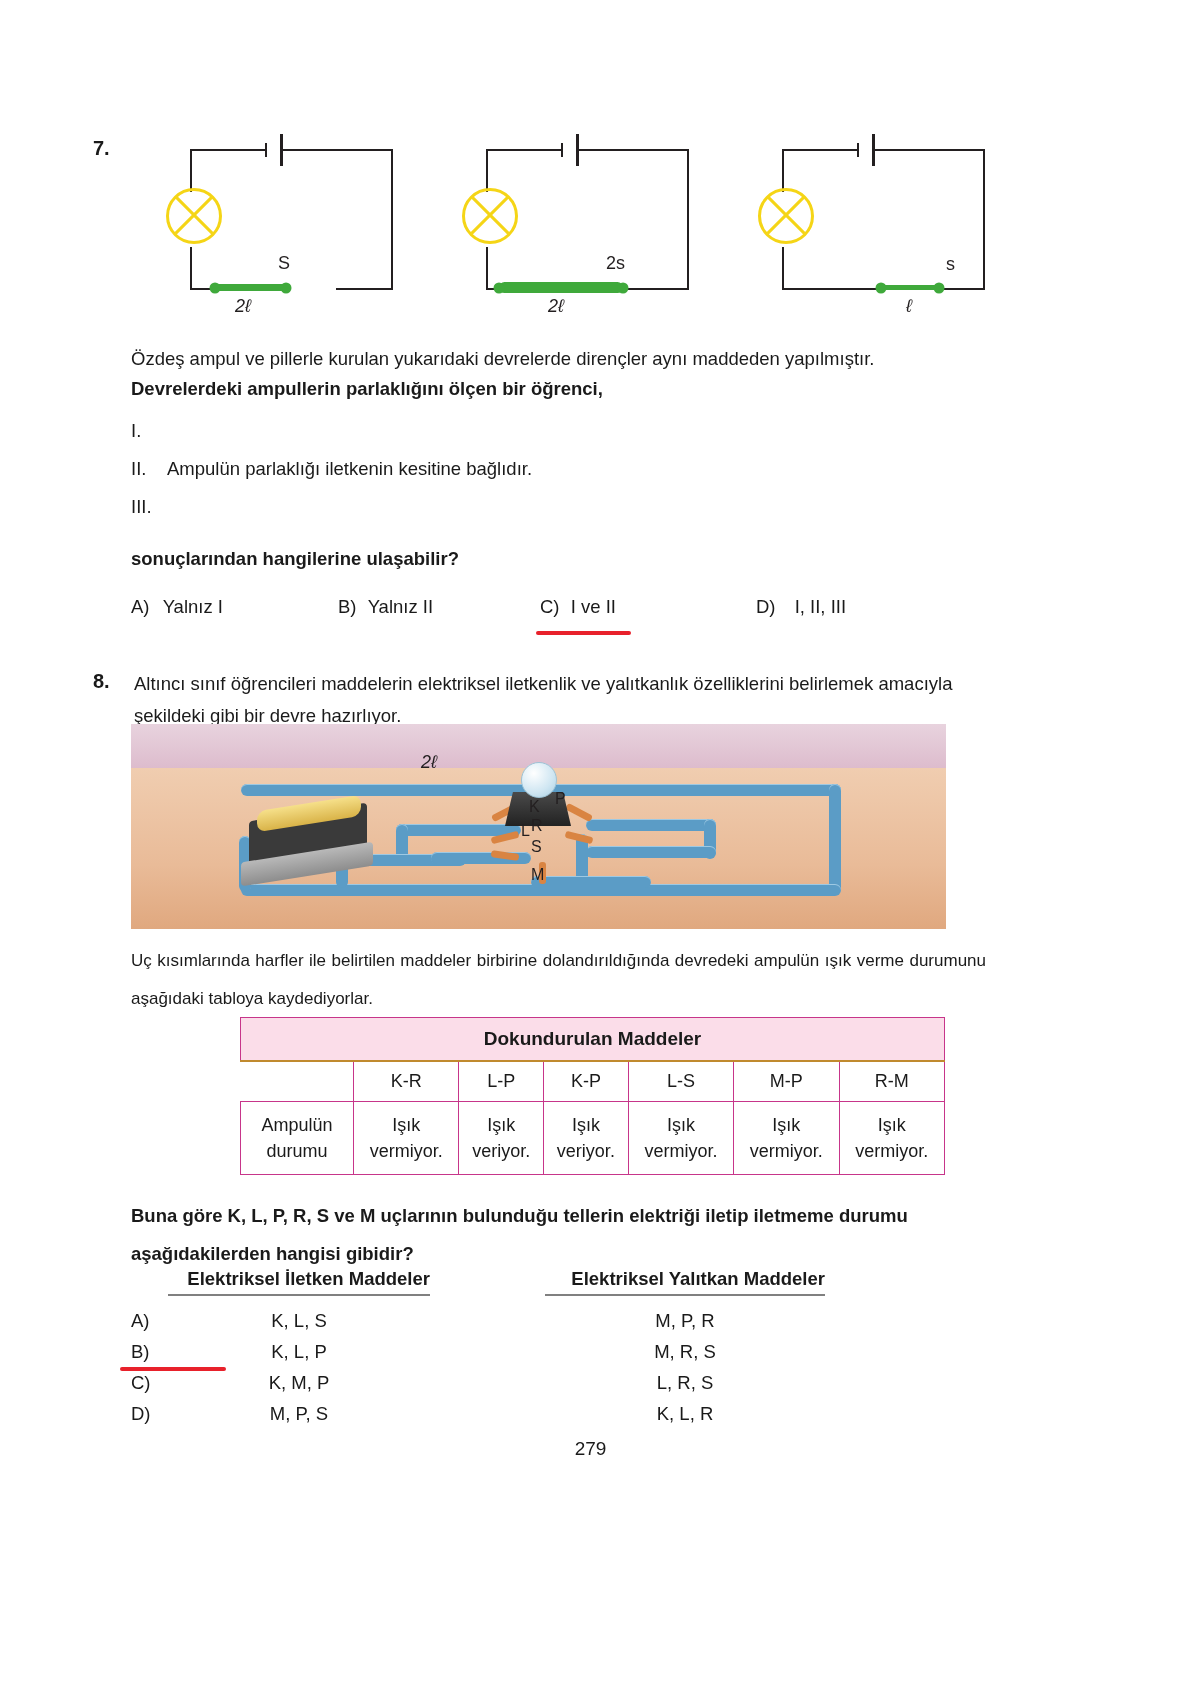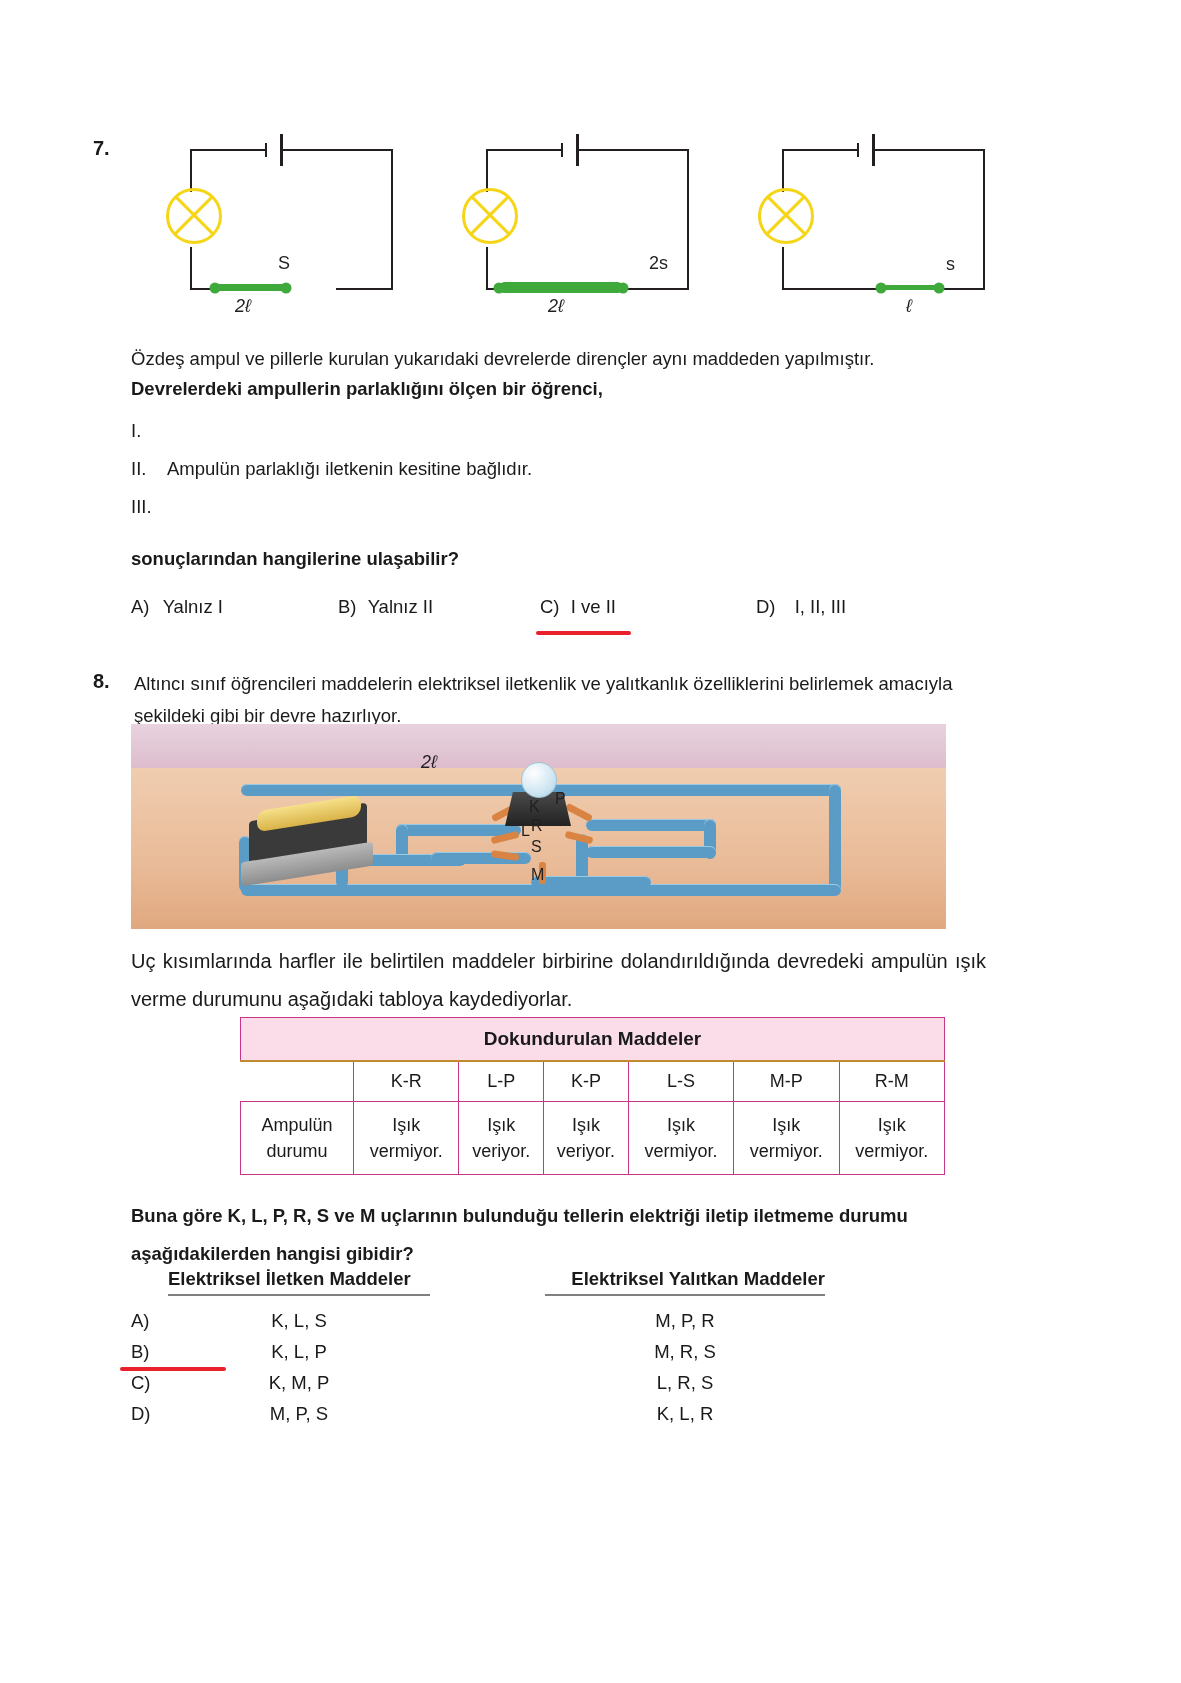--- a/index.html
+++ b/index.html
@@ -84,35 +84,35 @@
   .battery-base{position:absolute;left:110px;top:128px;width:132px;height:24px;
       background:linear-gradient(#b9b9b9,#8d8d8d);transform:skewY(-9deg);border-radius:4px;}
   .bulb-base{position:absolute;left:374px;top:68px;width:66px;height:34px;
       background:linear-gradient(#4a4a4a,#222);clip-path:polygon(12% 0,88% 0,100% 100%,0 100%);}
   .bulb-glass{position:absolute;left:390px;top:38px;width:34px;height:34px;border-radius:50%;
       background:radial-gradient(circle at 35% 30%,#ffffff,#cfe6f2 60%,#a9cfe3);border:1px solid #9dc3d6;}
   .lbl{position:absolute;font-size:16px;color:#231f20;}
   .lbl-2l{position:absolute;left:290px;top:28px;font-size:18px;font-style:italic;color:#231f20;}
 
   
-  #q8-cap{position:absolute;left:131px;top:942px;width:855px;font-size:20px;line-height:38px;text-align:justify;}
+  #q8-cap{position:absolute;left:131px;top:942px;width:855px;font-size:17px;line-height:38px;text-align:justify;}
 
   
   #tbl{position:absolute;left:240px;top:1017px;width:705px;border-collapse:collapse;}
   #tbl td,#tbl th{border:1.6px solid #c7358a;font-size:18px;text-align:center;font-weight:normal;}
   #tbl .hdr{background:#fbdde9;font-weight:bold;font-size:19px;height:40px;border-bottom:2px solid #c08a2e;}
   #tbl .sub{height:40px;}
   #tbl .datarow td{height:70px;line-height:26px;}
   #tbl .rowlbl{width:110px;}
 
   
   #q8-ask{position:absolute;left:131px;top:1197px;width:860px;font-size:18.5px;font-weight:bold;line-height:38px;}
   #q8-opts{position:absolute;left:131px;top:1268px;width:860px;}
   .col-head{position:absolute;font-weight:bold;font-size:18.5px;border-bottom:2px solid #808080;padding-bottom:4px;}
-  .oc-a{left:37px;top:0;width:262px;text-align:left;}
+  .oc-a{left:37px;top:0;width:262px;text-align:right;}
   .oc-b{left:414px;top:0;width:280px;text-align:right;}
   .orow{position:absolute;left:0;width:860px;height:31px;font-size:18.5px;}
   .orow .ltr{position:absolute;left:0;top:0;}
   .orow .v1{position:absolute;left:37px;top:0;width:262px;text-align:center;}
   .orow .v2{position:absolute;left:414px;top:0;width:280px;text-align:center;}
 
   #pagenum{position:absolute;left:0;top:1438px;width:1181px;text-align:center;font-size:19px;}
 </style>
 </head>
 <body>
@@ -157,21 +157,21 @@
         <div class="bat-short"></div>
         <div class="bat-long"></div>
         <div class="lamp">
             <i class="a"></i>
             <i class="b"></i>
           </div>
         <div class="res" style="left:68px;top:150px;width:124px;height:11px;">
           <span class="knob l"></span>
             <span class="knob r"></span>
         </div>
-        <div class="cap-s" style="left:175px;top:121px;margin-left:43px;">2s</div>
+        <div class="cap-s" style="left:175px;top:121px;">2s</div>
         <div class="cap-l" style="left:117px;top:164px;">2ℓ</div>
       </div>
 
       <div class="circuit c3">
         <div class="wire-top-l"></div>
         <div class="wire-top-r"></div>
         <div class="wire-right"></div>
         <div class="wire-left-up"></div>
         <div class="wire-left-dn"></div>
         <div class="wire-bot-l" style="left:55px;width:99px;"></div>
@@ -351,14 +351,15 @@
       <span class="v1">K, M, P</span>
       <span class="v2">L, R, S</span>
     </div>
     <div class="orow" style="top:135px;">
       <span class="ltr">D)</span>
       <span class="v1">M, P, S</span>
       <span class="v2">K, L, R</span>
     </div>
   </div>
 
+  <div id="pagenum">279</div>
 
 </div>
 
 </body></html>

